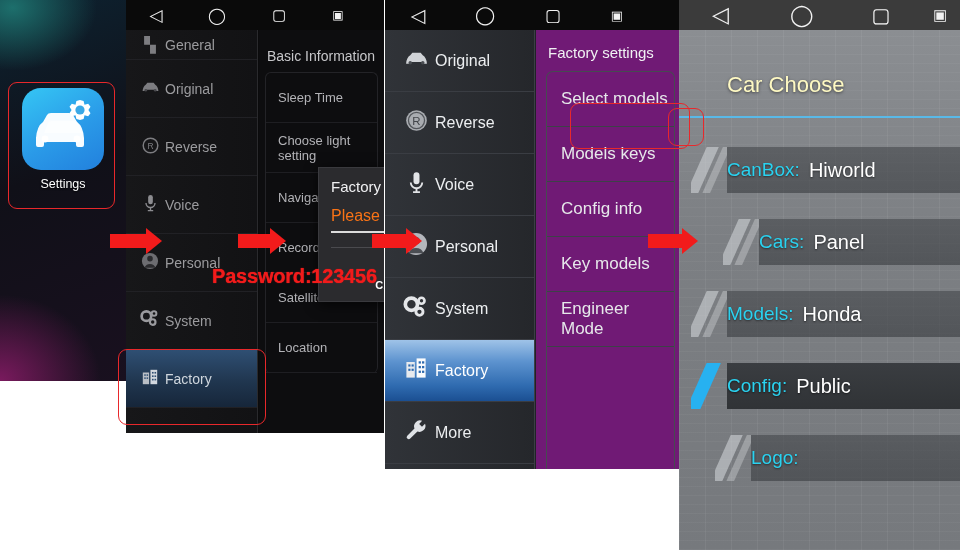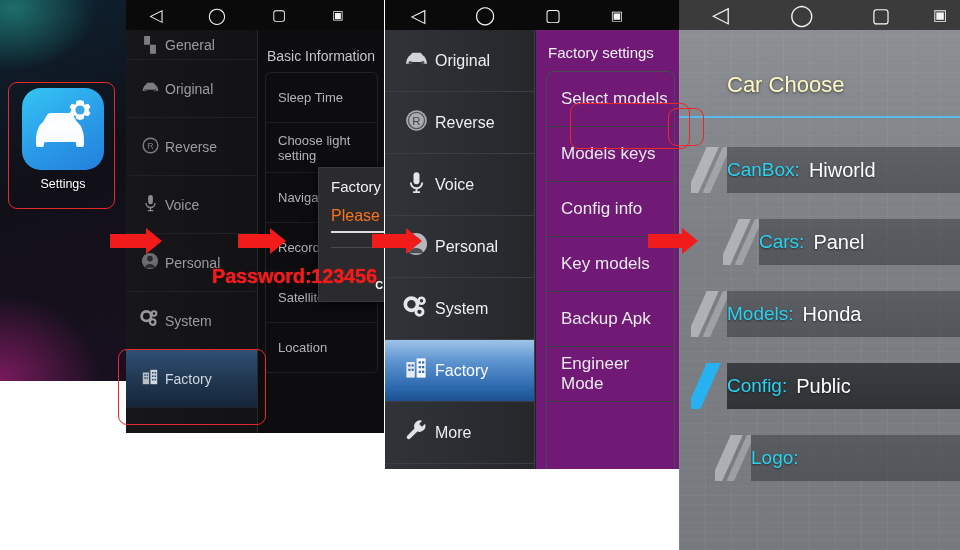--- a/index.html
+++ b/index.html
@@ -330,21 +330,20 @@
       </div>
     </div>
 
     <div class="content">
       <div class="sec-title3">Factory settings</div>
       <div class="list-card3">
         <div class="li3">Select models</div>
         <div class="li3">Models keys</div>
         <div class="li3">Config info</div>
         <div class="li3">Key models</div>
-        <div class="li3">Backup Apk</div>
         <div class="li3">Engineer Mode</div>
       </div>
     </div>
   </div>
 
   <div class="panel" id="p4">
     <div class="bg"></div>
     <div class="navbar gray">
       <span class="nav-ico" style="width:84px;font-size:22px;">◁</span>
       <span class="nav-ico" style="width:80px;font-size:21px;">◯</span>

